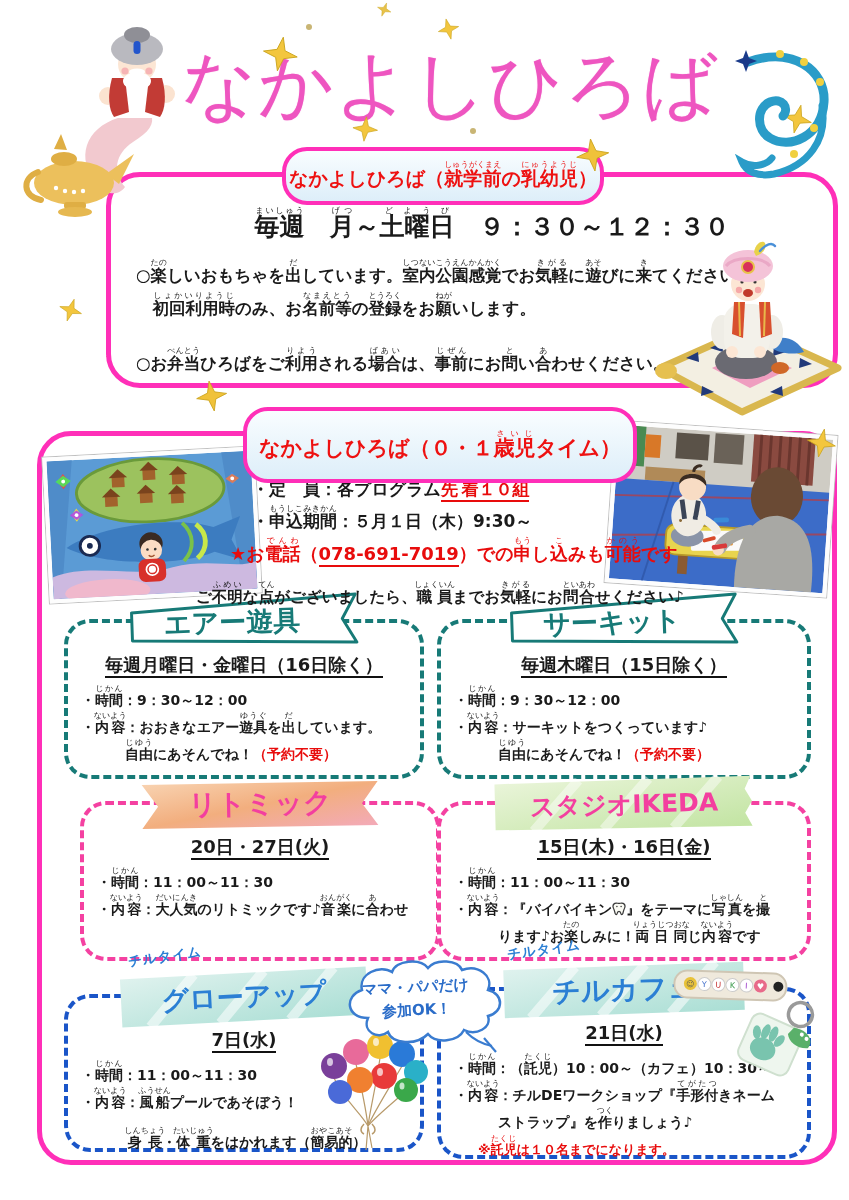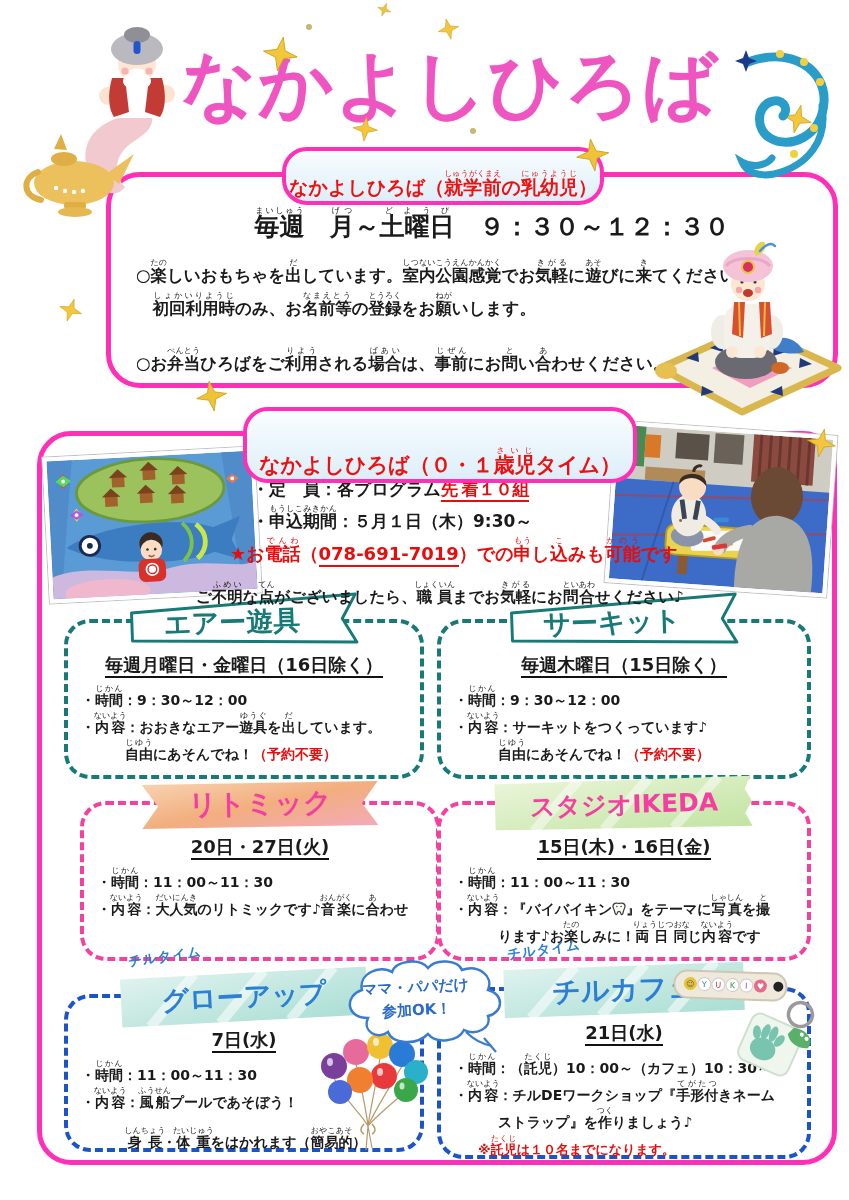--- a/index.html
+++ b/index.html
@@ -8,29 +8,29 @@
   --btxt:#2b7fd4; --title:#ee55c0;
 }
 *{box-sizing:border-box;}
 html,body{margin:0;padding:0;background:#888;}
 .page{position:relative;width:849px;height:1200px;background:#ffffff;overflow:hidden;
   font-family:"DejaVu Sans","Liberation Sans",sans-serif;color:#1a1a1a;margin:0 auto;}
 rt{font-size:8px;font-weight:normal;letter-spacing:0;}
 .rline{display:block;white-space:nowrap;}
 
 .page-title{position:absolute;left:160px;top:44px;width:580px;text-align:center;
-  font-size:74px;font-weight:bold;color:var(--title);letter-spacing:1px;line-height:1.1;
+  font-size:74px;font-weight:normal;color:var(--title);letter-spacing:1px;line-height:1.1;
   text-shadow:0 0 1px #f7a6de;}
 .star{position:absolute;z-index:1;}
 .gdot{position:absolute;width:6px;height:6px;border-radius:50%;background:#c9b574;z-index:1;}
 
 .bigbox{position:absolute;border:5px solid var(--mag);border-radius:34px;background:#fff;z-index:1;}
 .pill{position:absolute;z-index:5;border:4px solid var(--mag);border-radius:25px;
   background:linear-gradient(180deg,#f9fdff 0%,#ddeef9 100%);
-  display:flex;align-items:flex-end;justify-content:center;
+  display:flex;align-items:center;justify-content:center;
   color:var(--hred);font-weight:bold;text-align:center;}
 
 .s1-schedule{position:absolute;left:106px;top:206px;width:732px;text-align:center;
   font-size:25px;font-weight:bold;z-index:2;margin-left:20px;}
 .s1-body{position:absolute;left:136px;top:258px;width:690px;font-size:16.5px;font-weight:600;z-index:2;}
 .s1-body .rline{margin-bottom:4px;}
 .s1-gap{height:22px;}
 
 .photo{position:absolute;z-index:3;background:#fff;border:4px solid #fdfdfd;
   box-shadow:0 0 0 1px #c0c0c0;}

